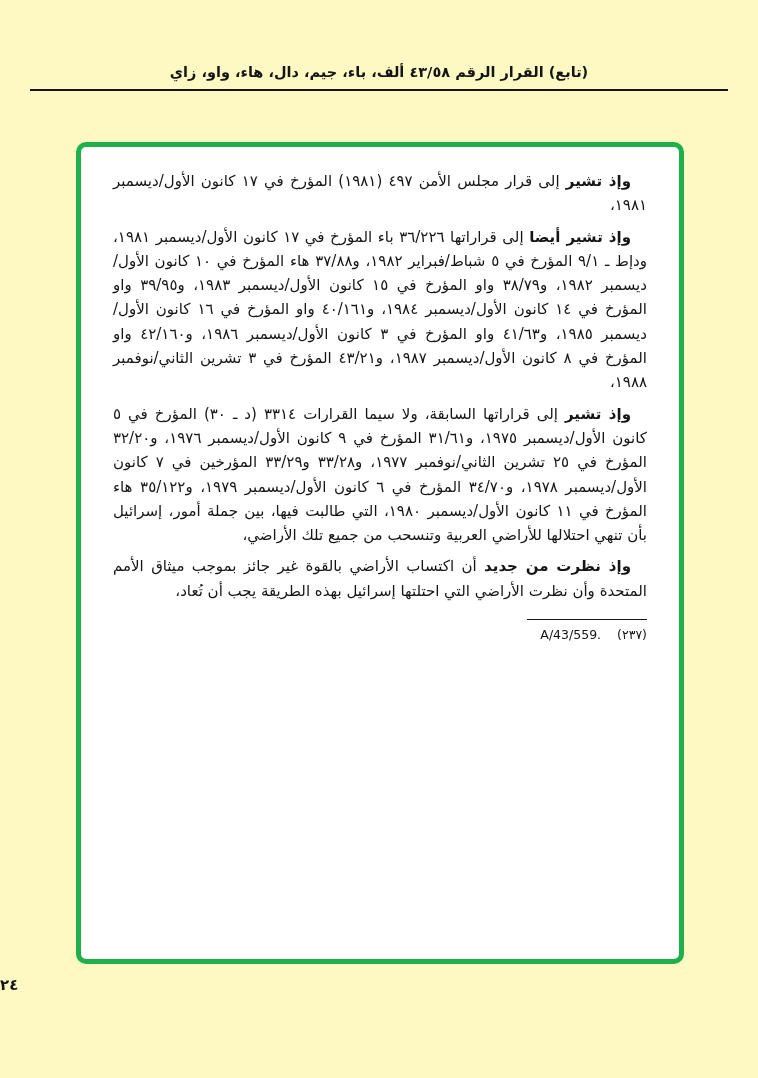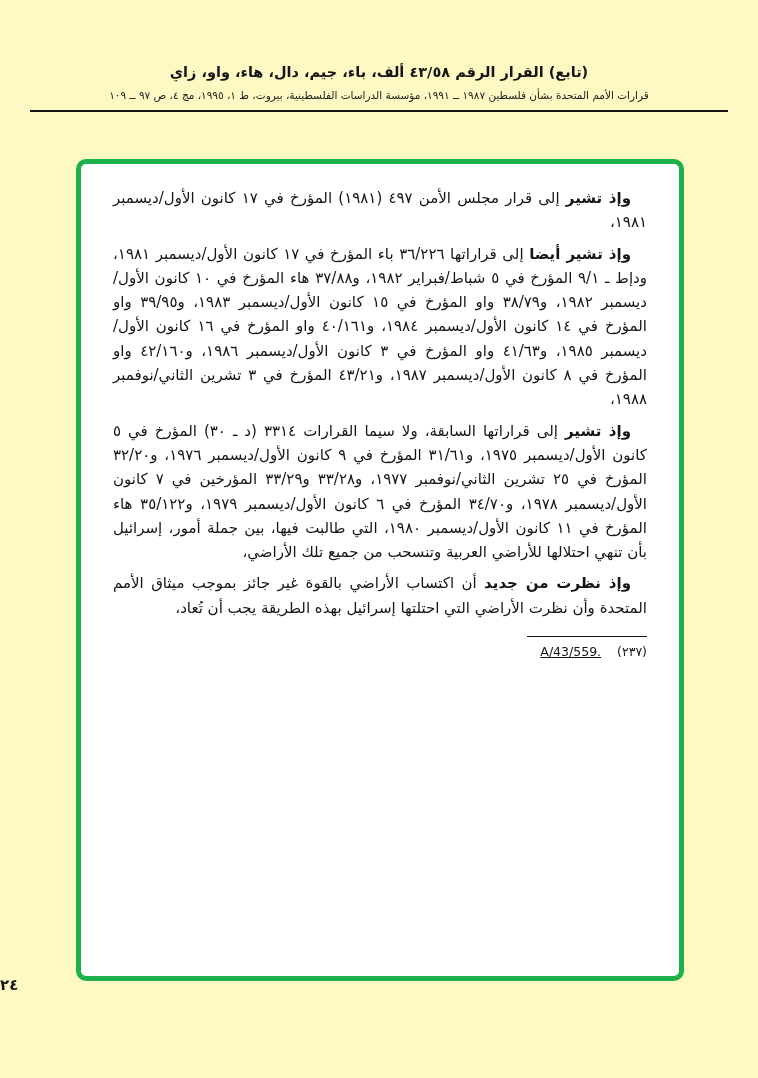--- a/index.html
+++ b/index.html
@@ -31,21 +31,21 @@
     margin-top: 9px;
     color: #1a1a1a;
   }
   .rule {
     height: 0;
     border-top: 2px solid #141414;
     margin: 9px 30px 0 30px;
   }
   .frame {
     position: absolute;
-    left: 76px; top: 159px;
+    left: 76px; top: 142px;
     width: 608px; height: 822px;
     border: 5px solid #1db14b;
     border-radius: 10px;
     padding: 22px 32px 0 32px;
     direction: rtl;
     overflow: hidden;
     background: #ffffff;
   }
   .para {
     margin: 0 0 7px 0;
@@ -58,37 +58,36 @@
   .fn-note-marker { font-size: 11px; }
   .footnote {
     width: 120px;
     margin-top: 16px;
     border-top: 1.5px solid #141414;
     padding-top: 7px;
     font-size: 12.5px;
     white-space: nowrap;
     text-align: right;
   }
-  .fn-ref { margin-right: 12px; text-decoration: underline; }
+  .fn-ref { margin-right: 12px; }
   .pagefoot {
     position: absolute;
     left: 0; top: 976px;
     width: 100%;
     font-size: 15px;
     font-weight: 700;
   }
 </style>
 </head>
 <body>
 
 <div class="page">
 
   <header class="header">
     <div class="title">(تابع) القرار الرقم ٤٣/٥٨ ألف، باء، جيم، دال، هاء، واو، زاي</div>
-    <div class="source">قرارات الأمم المتحدة بشأن فلسطين ١٩٨٧ ــ ١٩٩١، مؤسسة الدراسات الفلسطينية، بيروت، ط ١، ١٩٩٥، مج ٤، ص ٩٧ ــ ١٠٩</div>
     <div class="rule"></div>
   </header>
 
   <section class="frame" style="border-color: rgb(29, 177, 75);">
 
     <p class="para"><span class="lead">وإذ تشير</span><span> إلى قرار مجلس الأمن ٤٩٧ (١٩٨١) المؤرخ في ١٧ كانون الأول/ديسمبر ١٩٨١،</span></p>
 
     <p class="para"><span class="lead">وإذ تشير أيضا</span><span> إلى قراراتها ٣٦/٢٢٦ باء المؤرخ في ١٧ كانون الأول/ديسمبر ١٩٨١، ودإط ـ ٩/١ المؤرخ في ٥ شباط/فبراير ١٩٨٢، و٣٧/٨٨ هاء المؤرخ في ١٠ كانون الأول/ديسمبر ١٩٨٢، و٣٨/٧٩ واو المؤرخ في ١٥ كانون الأول/ديسمبر ١٩٨٣، و٣٩/٩٥ واو المؤرخ في ١٤ كانون الأول/ديسمبر ١٩٨٤، و٤٠/١٦١ واو المؤرخ في ١٦ كانون الأول/ديسمبر ١٩٨٥، و٤١/٦٣ واو المؤرخ في ٣ كانون الأول/ديسمبر ١٩٨٦، و٤٢/١٦٠ واو المؤرخ في ٨ كانون الأول/ديسمبر ١٩٨٧، و٤٣/٢١ المؤرخ في ٣ تشرين الثاني/نوفمبر ١٩٨٨،</span></p>
 
 

